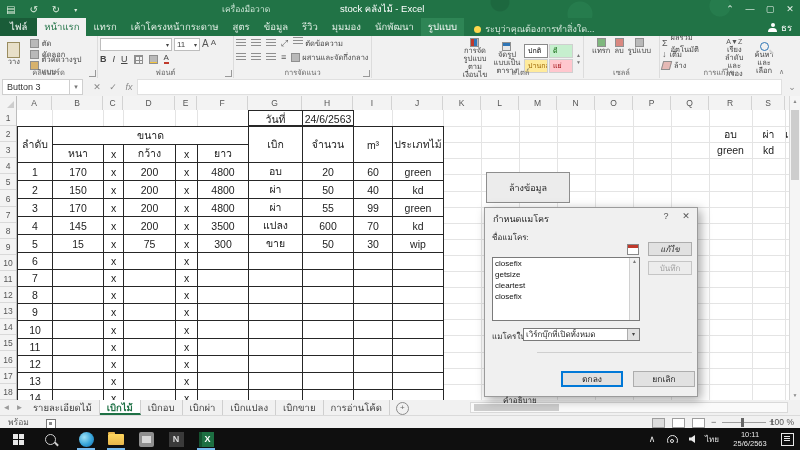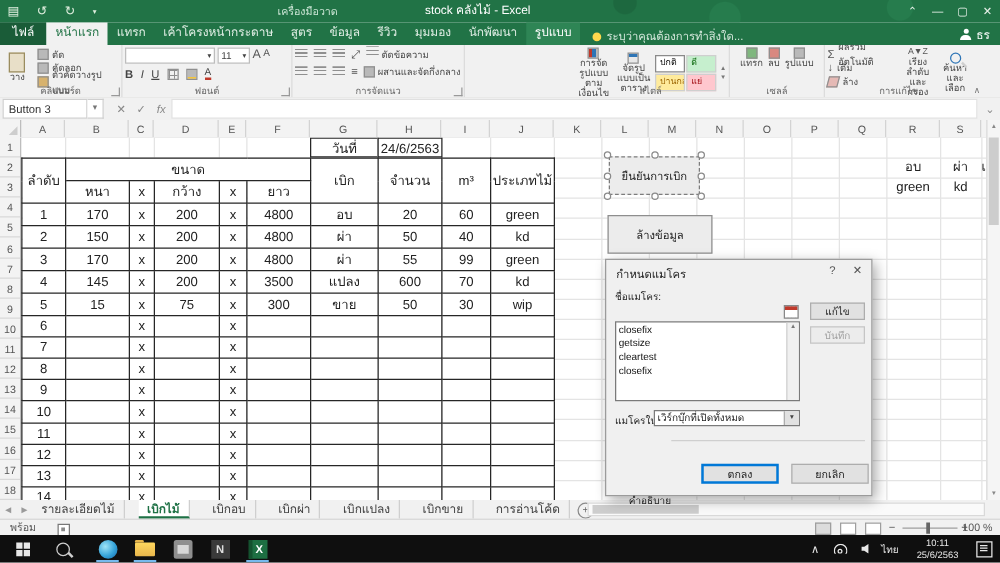--- a/index.html
+++ b/index.html
@@ -641,31 +641,20 @@
         </tbody>
       </table>
 
     <div class="sidecell" style="left:709px;top:16.1px;width:43px;">อบ</div>
     <div class="sidecell" style="left:752px;top:16.1px;width:33px;">ผ่า</div>
     <div class="sidecell" style="left:785px;top:16.1px;width:24px;">แปลง</div>
     <div class="sidecell" style="left:709px;top:32.2px;width:43px;">green</div>
     <div class="sidecell" style="left:752px;top:32.2px;width:33px;">kd</div>
     <div class="sidecell" style="left:785px;top:32.2px;width:24px;">wip</div>
 
-    <div id="confirm-wrap">
-      <div id="confirm-btn" class="formbtn">ยืนยันการเบิก</div>
-      <span class="handle" style="left:-4px;top:-4px;"></span>
-      <span class="handle" style="left:34px;top:-4px;"></span>
-      <span class="handle" style="right:-4px;top:-4px;"></span>
-      <span class="handle" style="left:-4px;top:13px;"></span>
-      <span class="handle" style="right:-4px;top:13px;"></span>
-      <span class="handle" style="left:-4px;bottom:-4px;"></span>
-      <span class="handle" style="left:34px;bottom:-4px;"></span>
-      <span class="handle" style="right:-4px;bottom:-4px;"></span>
-    </div>
     <div class="formbtn" style="left:486px;top:62px;width:84px;height:31px;">ล้างข้อมูล</div>
   </div>
 
   <div id="vscroll">
     <div class="varrow">▲</div>
     <div id="vthumb"></div>
     <div class="varrow" style="position:absolute;bottom:0;width:100%;">▼</div>
   </div>
 
   <div id="dialog">
@@ -674,37 +663,37 @@
     <span class="dctl" style="right:4px;">✕</span>
     <div class="dlabel" style="left:7px;top:23px;">ชื่อแมโคร:</div>
     <div id="range-icon"></div>
     <div id="macro-list">
         <div class="macro-item">closefix</div>
         <div class="macro-item">getsize</div>
         <div class="macro-item">cleartest</div>
         <div class="macro-item">closefix</div>
         <div id="mlist-scroll">▲</div>
     </div>
-    <div class="dbtn" style="left:163px;top:34px;">แก้ไข</div>
+    <div class="dbtn" style="left:163px;top:34px;font-style:italic;">แก้ไข</div>
     <div class="dbtn disabled" style="left:163px;top:53px;">บันทึก</div>
     <div class="dlabel" style="left:7px;top:122px;">แมโครใน:</div>
     <div id="macros-in">
       <span style="overflow:hidden;white-space:nowrap;">เวิร์กบุ๊กที่เปิดทั้งหมด</span>
       <span class="arrow">▾</span>
     </div>
     <div class="dlabel" style="left:18px;top:139px;margin-top:47px;">คำอธิบาย</div>
     <div id="desc-line"></div>
     <div class="okbtn" id="btn-ok">ตกลง</div>
     <div class="okbtn" id="btn-cancel">ยกเลิก</div>
   </div>
 
   <div id="sheetbar">
     <span class="nav">◄</span>
     <span class="nav">►</span>
-    <div id="sheettabs" style="display:flex;gap:11px;">
+    <div id="sheettabs" style="display:flex;">
         <div class="stab">รายละเอียดไม้</div>
         <div class="stab active">เบิกไม้</div>
         <div class="stab">เบิกอบ</div>
         <div class="stab">เบิกผ่า</div>
         <div class="stab">เบิกแปลง</div>
         <div class="stab">เบิกขาย</div>
         <div class="stab">การอ่านโค้ด</div>
       </div>
     <div id="addsheet">+</div>
   </div>

